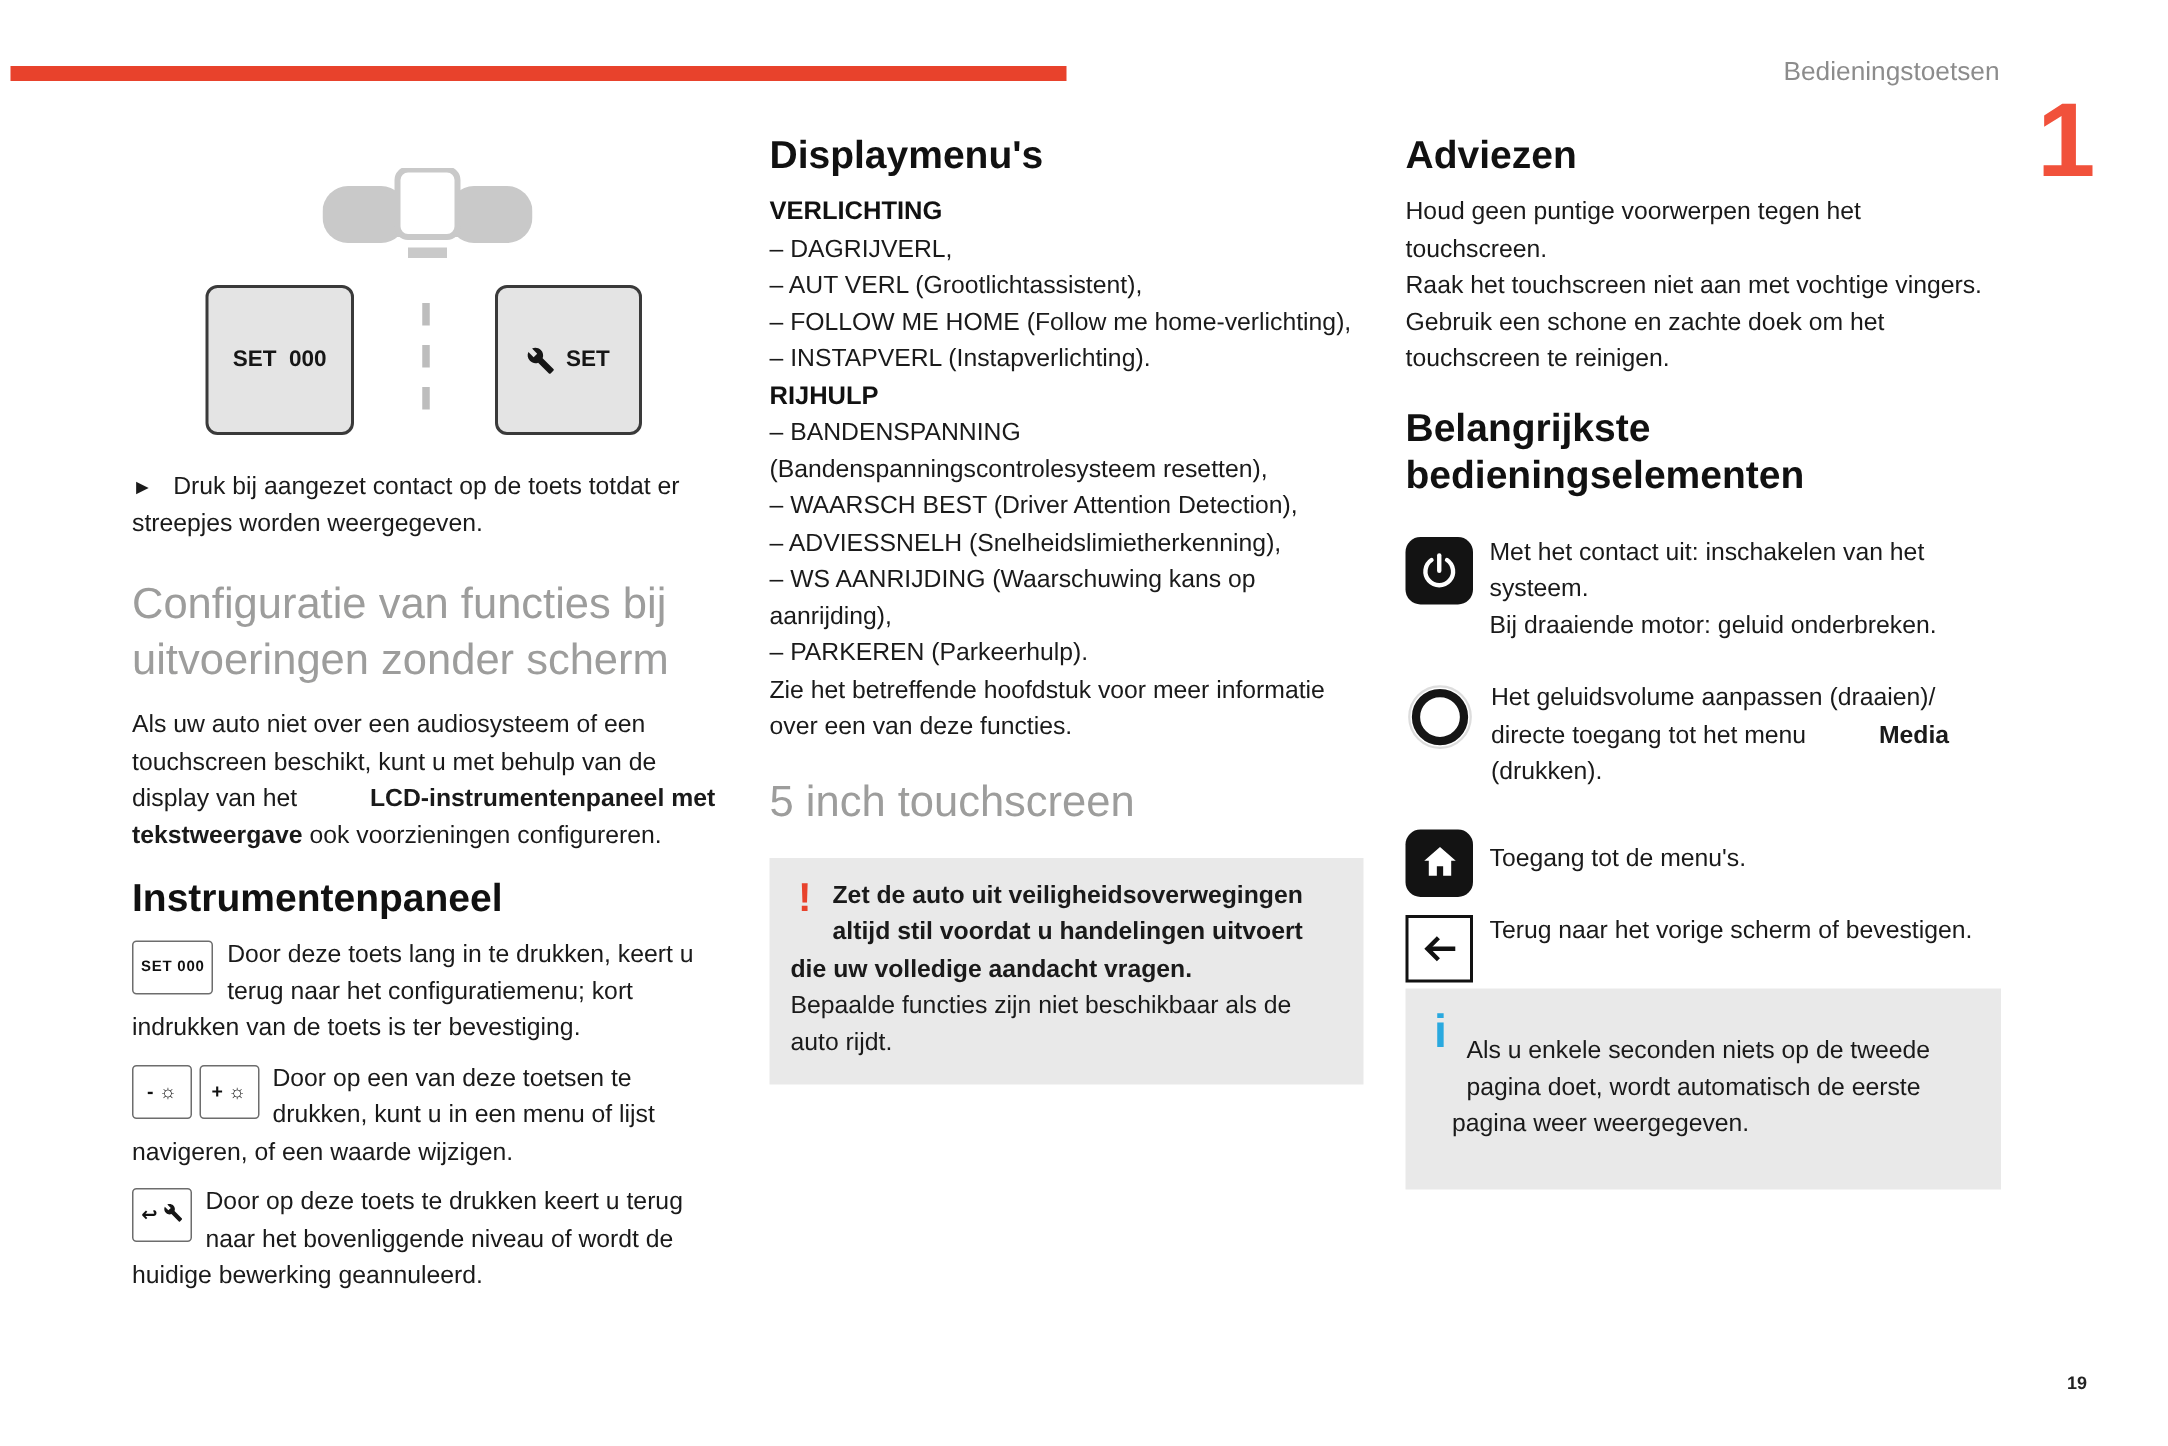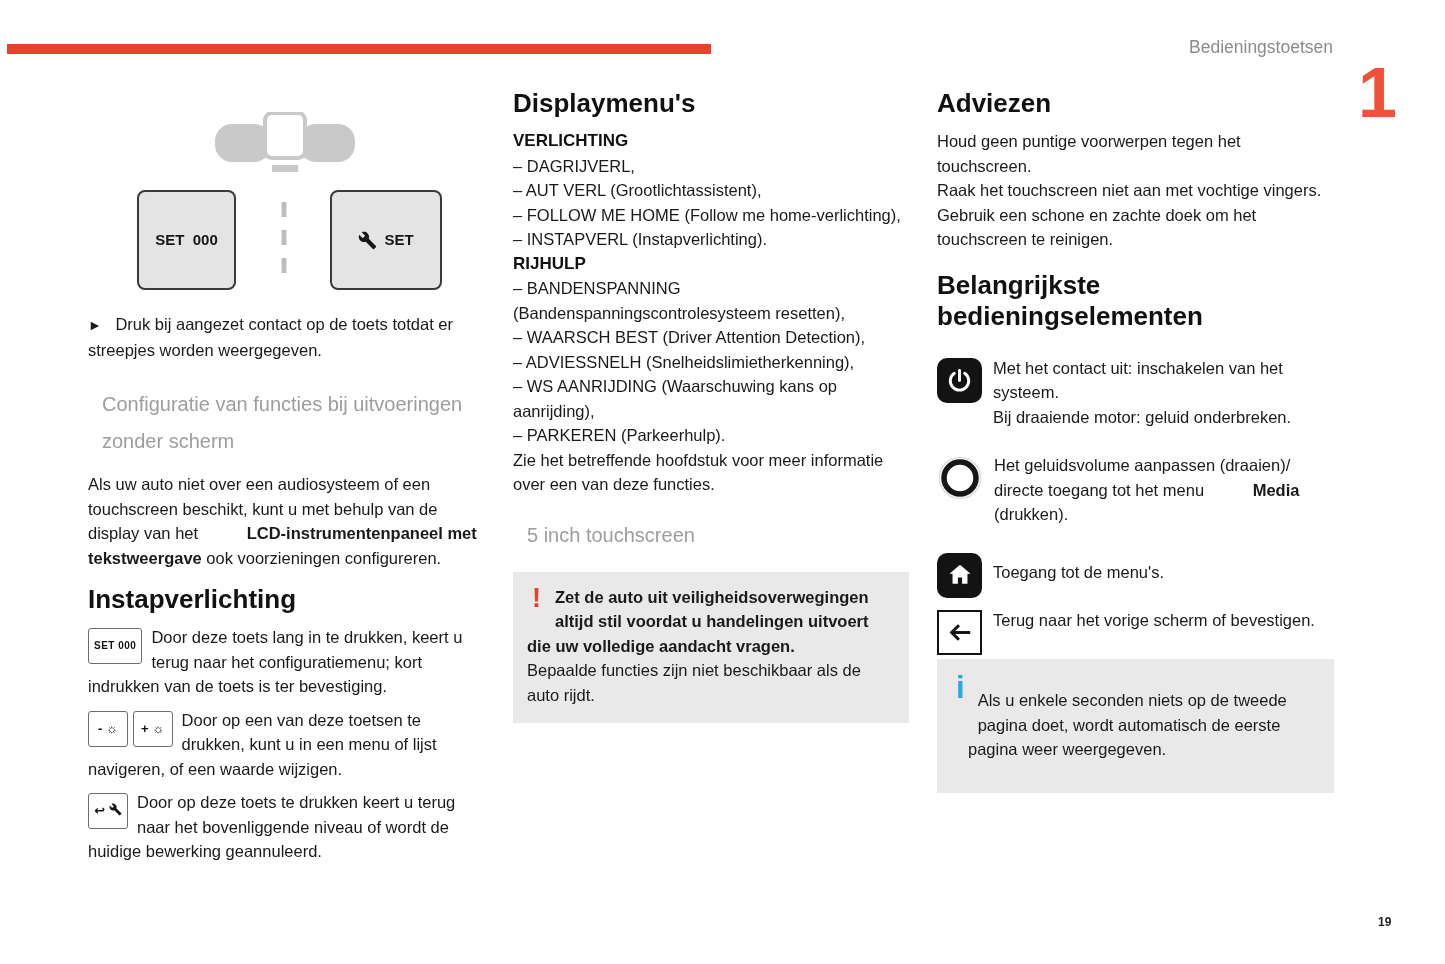--- a/index.html
+++ b/index.html
@@ -14,34 +14,34 @@
   .chapter-num { position:absolute; top:58px; left:1358px; font-size:70px; line-height:1;
     font-weight:700; color:#f1513b; }
   .page-num { position:absolute; left:1378px; top:915px; font-size:12px; font-weight:700; color:#222; }
 
   .col { position:absolute; top:84px; font-size:16.5px; line-height:24.5px; }
   .col-left  { left:88px;  width:394px; }
   .col-mid   { left:513px; width:396px; }
   .col-right { left:937px; width:397px; }
 
   .h-black { font-size:26px; line-height:31px; font-weight:700; color:#111; margin:4px 0 10px; }
-  .h-gray  { font-size:20px; line-height:37px; font-weight:400; color:#9d9d9c; margin:24px 14px 12px; }
+  .h-gray  { font-size:29px; line-height:37px; font-weight:400; color:#9d9d9c; margin:24px 0 12px; }
   .h-sub   { font-size:17px; line-height:24.5px; font-weight:700; color:#111; }
   strong   { font-weight:700;padding-left:44px; }
   .plist p { margin:0; }
 
   
   .cluster-fig { display:block; width:140px; height:62px; margin:28px auto 16px; }
   .stalk-row { position:relative; height:102px; margin-bottom:20px; }
   .stalk-btn { position:absolute; top:0; height:100px; background:#e4e4e4; border:2px solid #3a3a3a;
     border-radius:8px; display:flex; align-items:center; justify-content:center; gap:7px;
     font-weight:700; font-size:15px; color:#161616; }
   .stalk-btn span { white-space:pre; }
   .stalk-left  { left:49px;  width:99px; }
-  .stalk-right { left:242px; width:112px; }
+  .stalk-right { left:242px; width:98px; }
   .stalk-divider { position:absolute; left:193px; top:12px; }
 
   .bullet-para .bullet { font-size:14px; margin-right:9px; }
 
   .key-item { clear:left; margin-bottom:9px; }
   .key-icons { float:left; margin:3px 9px 3px 0; }
   .mini-btn { display:inline-block; height:36px; min-width:40px; padding:0 5px;
     border:1.5px solid #6d6d6d; border-radius:3px; background:#fff;
     font-size:13px; font-weight:700; text-align:center; line-height:33px; color:#111; }
   .mini-btn.set { font-size:10px; letter-spacing:0.5px; line-height:34px; }
@@ -108,21 +108,21 @@
       <span class="bullet">►</span>
       <span>Druk bij aangezet contact op de toets totdat er streepjes worden weergegeven.</span>
     </p>
 
     <h2 class="h-gray">Configuratie van functies bij uitvoeringen zonder scherm</h2>
 
     <p>
       <span>Als uw auto niet over een audiosysteem of een touchscreen beschikt, kunt u met behulp van de display van het </span><strong>LCD-instrumentenpaneel met tekstweergave</strong><span> ook voorzieningen configureren.</span>
     </p>
 
-    <h3 class="h-black" style="margin-top:14px;">Instapverlichting</h3>
+    <h3 class="h-black" style="margin-top:14px;">Instrumentenpaneel</h3>
 
     <div class="key-item">
       <span class="key-icons">
         <span class="mini-btn set">SET 000</span>
       </span>
       <span>Door deze toets lang in te drukken, keert u terug naar het configuratiemenu; kort indrukken van de toets is ter bevestiging.</span>
     </div>
 
     <div class="key-item">
       <span class="key-icons">

